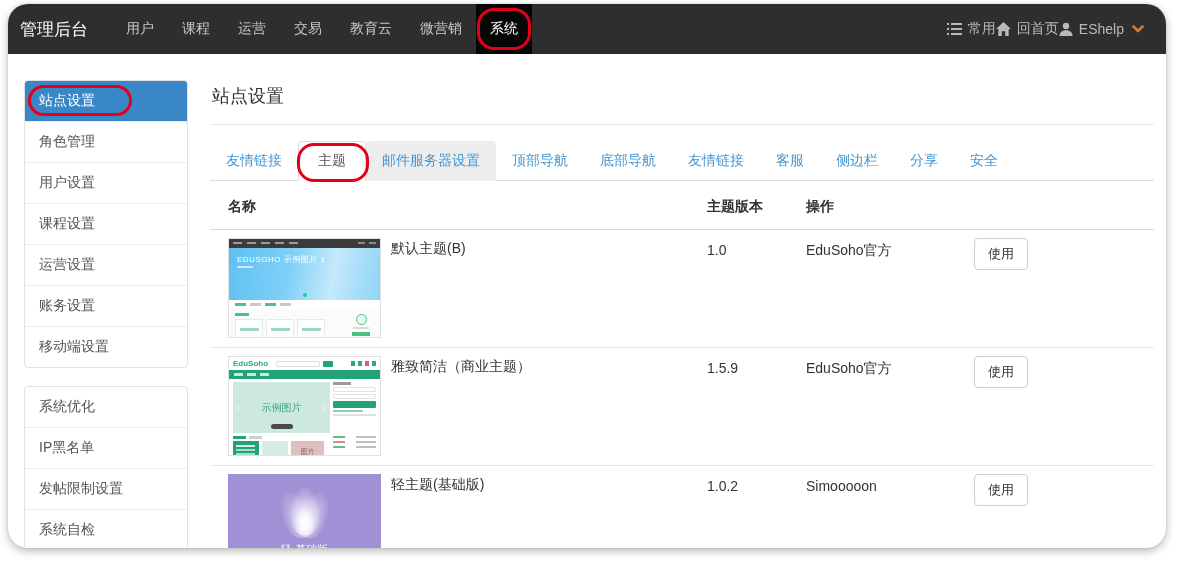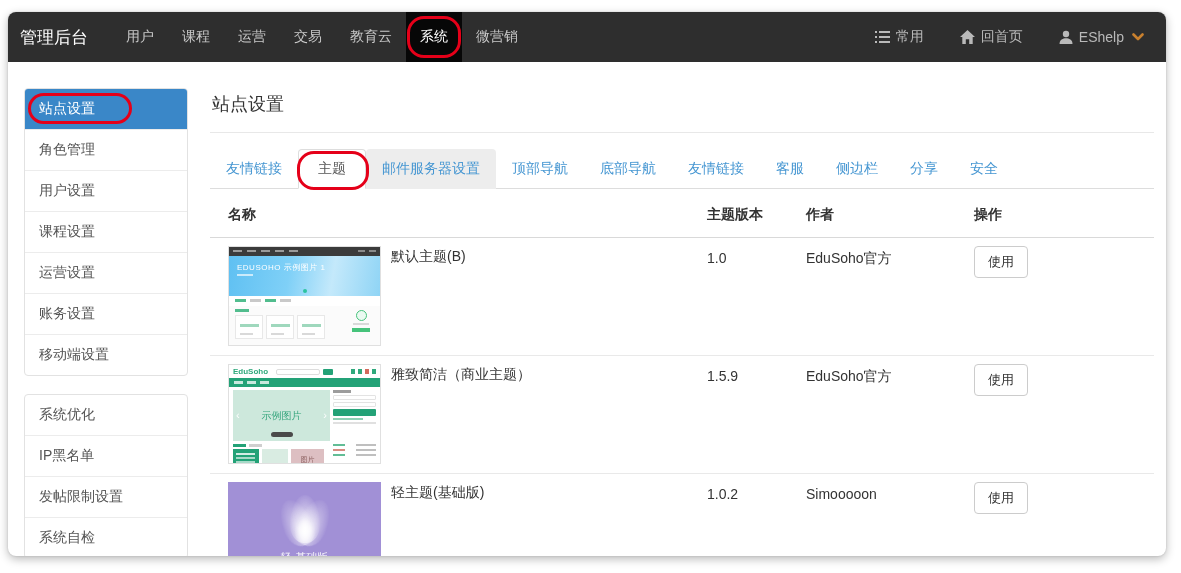--- a/index.html
+++ b/index.html
@@ -3,30 +3,30 @@
 <meta charset="utf-8">
 <style>
   * { box-sizing:border-box; }
   html,body { margin:0; padding:0; }
   body {
     width:1181px; height:573px; position:relative; overflow:hidden;
     background:#fff; font-family:"Liberation Sans","DejaVu Sans",sans-serif;
     -webkit-font-smoothing:antialiased;
   }
   .frame {
-    position:absolute; left:8px; top:12px; width:1158px; height:544px;
-    background:#fff; border-radius:8px; overflow:hidden;
+    position:absolute; left:8px; top:4px; width:1158px; height:544px;
+    background:#fff; border-radius:20px; overflow:hidden;
     box-shadow:0 3px 10px rgba(0,0,0,.28), 0 0 2px rgba(0,0,0,.15);
   }
   
   .topbar { height:50px; background:#2e2e2e; display:flex; align-items:stretch; font-size:14px; color:#c9c9c9; }
   .brand { color:#fff; font-size:17px; display:flex; align-items:center; padding:0 14px 0 12px; margin-right:10px; white-space:nowrap; }
   .tn-item { display:flex; align-items:center; padding:0 14px; cursor:pointer; white-space:nowrap; }
   .tn-item.active { background:#070707; color:#fff; position:relative; }
-  .tn-right { margin-left:auto; display:flex; align-items:center; gap:36px; padding-right:22px; color:#b9b9b9; }
+  .tn-right { margin-left:auto; display:flex; align-items:center; padding-right:22px; color:#b9b9b9; }
   .tn-link { display:flex; align-items:center; gap:6px; cursor:pointer; white-space:nowrap; }
   .tn-link svg { display:block; }
   .chev { margin-left:2px; }
   
   .annot { position:absolute; border:3px solid #e50019; border-radius:17px; pointer-events:none; z-index:5; }
   .a-sys  { left:1px; right:1px; top:4px; bottom:4px; }
   .a-side { left:3px; top:4px; width:104px; height:31px; }
   .a-tab  { left:-2px; right:-4px; top:1px; bottom:-2px; }
   
   .layout { display:flex; padding:26px 12px 0 16px; align-items:flex-start; }
@@ -55,21 +55,21 @@
   .use-btn { border:1px solid #ccc; background:#fff; border-radius:4px; padding:6px 13px; font-size:13px; color:#333; cursor:pointer; font-family:inherit; }
   
   .thumb { width:153px; height:100px; flex:none; position:relative; overflow:hidden; background:#fff; }
   .thumb1, .thumb2 { border:1px solid #e0e0e0; }
   
   .t1-nav { height:9px; background:#3b3b3b; position:relative; }
   .t1-nav::before { content:""; position:absolute; left:4px; top:3px; width:66px; height:2px;
     background:repeating-linear-gradient(90deg,#9a9a9a 0 9px,transparent 9px 14px); }
   .t1-nav::after { content:""; position:absolute; right:4px; top:3px; width:18px; height:2px;
     background:repeating-linear-gradient(90deg,#8a8a8a 0 7px,transparent 7px 11px); }
-  .t1-banner { height:40px; position:relative; color:#fff;
+  .t1-banner { height:52px; position:relative; color:#fff;
     background:linear-gradient(100deg,#5fc0f2 0%,#7fd0f7 40%,#c4e9fb 68%,#8fd4f5 100%); }
   .t1-banner-text { position:absolute; left:8px; top:6px; font-size:8px; letter-spacing:.5px; white-space:nowrap; }
   .t1-banner-sub { position:absolute; left:8px; top:18px; width:16px; height:2px; background:rgba(255,255,255,.65); }
   .t1-dot { position:absolute; left:50%; bottom:3px; width:4px; height:4px; margin-left:-2px; border-radius:50%; background:#2cc3a0; }
   .t1-links { height:10px; display:flex; gap:4px; padding:3px 6px 0; background:#fff; }
   .t1-links i { width:11px; height:3px; background:#c9c9c9; }
   .t1-links i.g { background:#52bd8e; }
   .t1-body { display:flex; gap:4px; padding:3px 6px; background:#fbfbfb; height:43px; }
   .t1-col { flex:1; }
   .t1-h { width:14px; height:3px; background:#52bd8e; margin-bottom:3px; }
@@ -136,25 +136,25 @@
 
 <div class="frame">
 
   <header class="topbar">
     <div class="brand">管理后台</div>
     <div class="tn-item">用户</div>
     <div class="tn-item">课程</div>
     <div class="tn-item">运营</div>
     <div class="tn-item">交易</div>
     <div class="tn-item">教育云</div>
+    <div class="tn-item">微营销</div>
     <div class="tn-item active">
       <span>系统</span>
       <span class="annot a-sys"></span>
     </div>
-    <div class="tn-item">微营销</div>
     <div class="tn-right">
       <div class="tn-link">
         <svg width="15" height="13" viewBox="0 0 15 13">
             <g fill="#b9b9b9">
               <rect x="0" y="0" width="2" height="2"></rect>
               <rect x="4" y="0" width="11" height="2"></rect>
               <rect x="0" y="5" width="2" height="2"></rect>
               <rect x="4" y="5" width="11" height="2"></rect>
               <rect x="0" y="10" width="2" height="2"></rect>
               <rect x="4" y="10" width="11" height="2"></rect>
@@ -222,21 +222,20 @@
         <div class="tab">客服</div>
         <div class="tab">侧边栏</div>
         <div class="tab">分享</div>
         <div class="tab">安全</div>
       </div>
 
       <div class="theme-table">
         <div class="t-head">
           <div>名称</div>
           <div>主题版本</div>
-          <div>作者</div>
           <div>操作</div>
         </div>
 
         <div class="t-row">
           <div class="cell-name">
             <div class="thumb thumb1">
               <div class="t1-nav"></div>
               <div class="t1-banner">
                 <span class="t1-banner-text">EDUSOHO 示例图片 1</span>
                 <span class="t1-banner-sub"></span>

